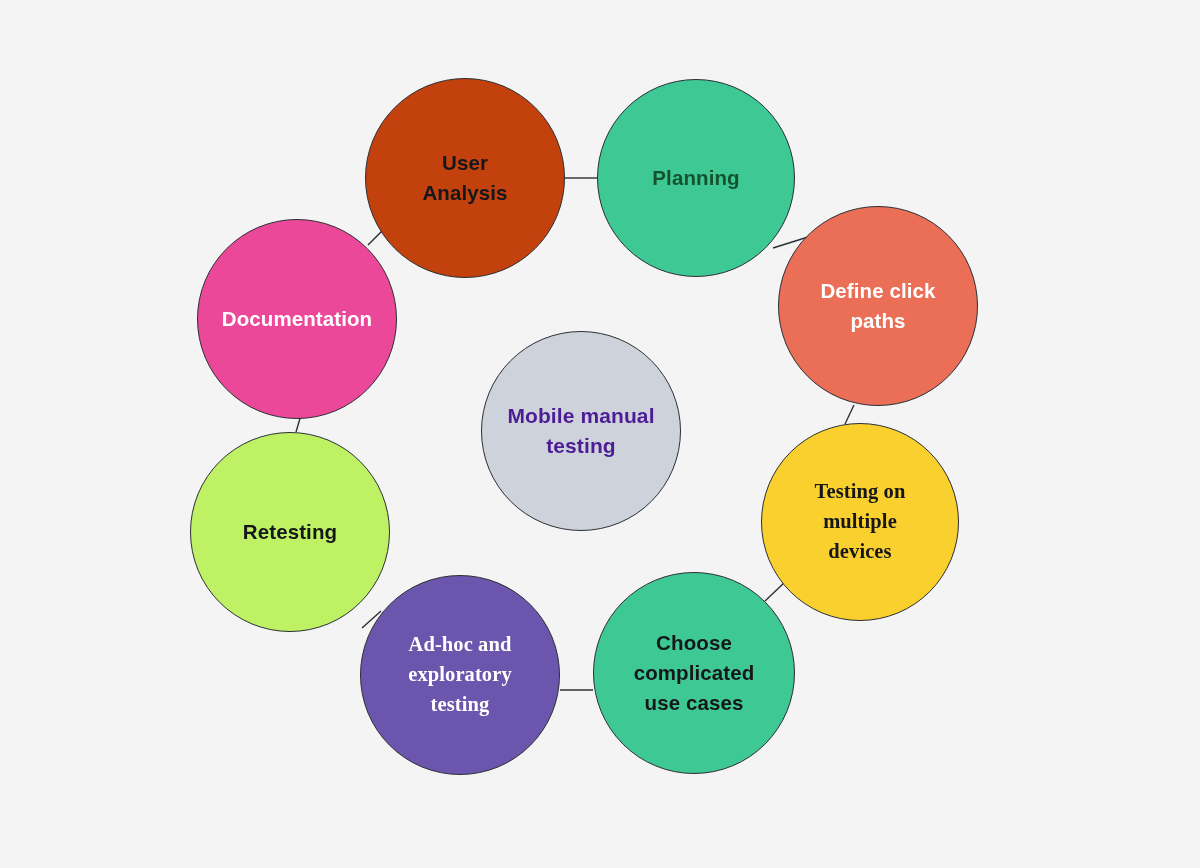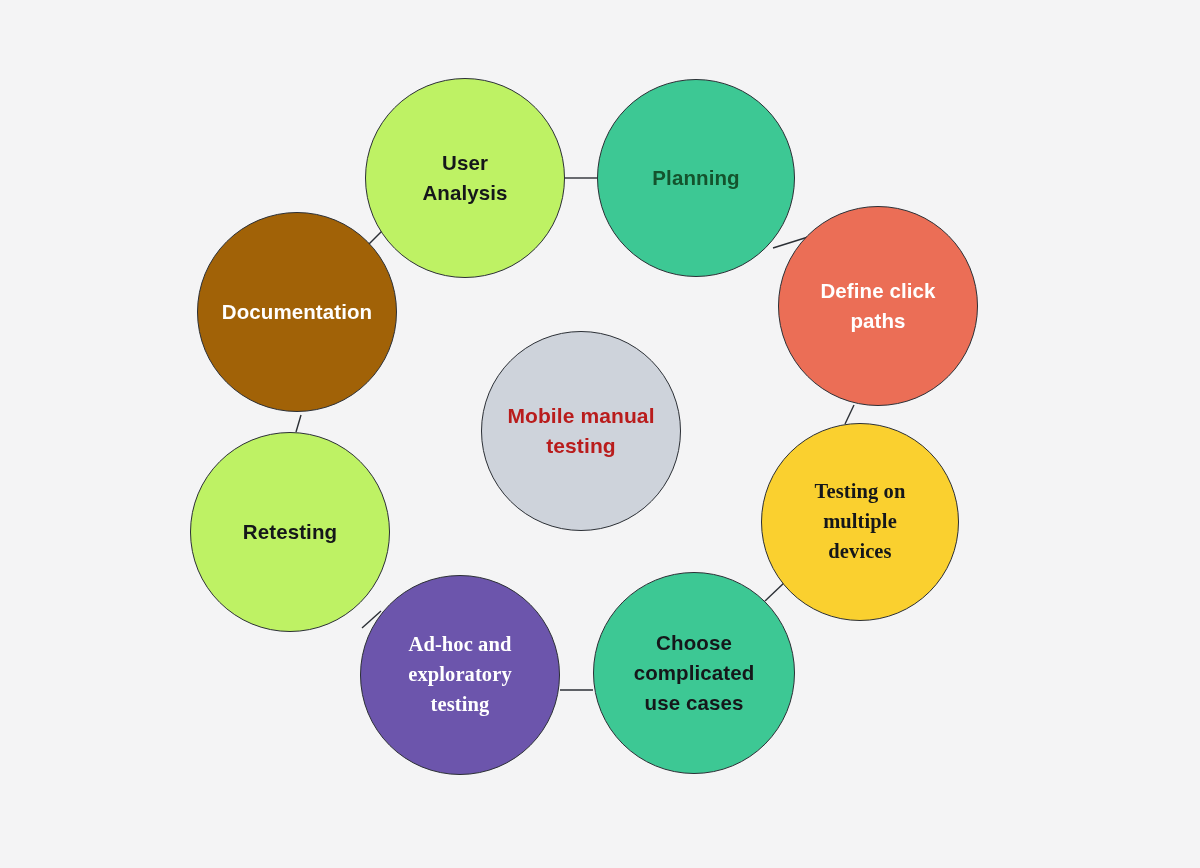--- a/index.html
+++ b/index.html
@@ -62,24 +62,24 @@
       <line x1="565" y1="178" x2="597" y2="178" stroke="#2b2f35" stroke-width="1.4"></line>
       <line x1="773" y1="248" x2="808" y2="237" stroke="#2b2f35" stroke-width="1.4"></line>
       <line x1="854" y1="405" x2="845" y2="424" stroke="#2b2f35" stroke-width="1.4"></line>
       <line x1="785" y1="582" x2="765" y2="601" stroke="#2b2f35" stroke-width="1.4"></line>
       <line x1="593" y1="690" x2="560" y2="690" stroke="#2b2f35" stroke-width="1.4"></line>
       <line x1="381" y1="611" x2="362" y2="628" stroke="#2b2f35" stroke-width="1.4"></line>
       <line x1="296" y1="432" x2="301" y2="415" stroke="#2b2f35" stroke-width="1.4"></line>
     </svg>
   <div id="node-layer">
       <div class="node node-center" style="left: 481px; top: 331px; width: 200px; height: 200px; background: rgb(206, 211, 219); border-color: rgb(43, 47, 53);">
-        <span class="node-label" style="color: #b91c1c;">Mobile manual
+        <span class="node-label" style="color: #4c1d95;">Mobile manual
 testing</span>
       </div>
-      <div class="node node-spoke" style="left: 365px; top: 78px; width: 200px; height: 200px; background: #bef264; border-color: rgb(43, 47, 53);">
+      <div class="node node-spoke" style="left: 365px; top: 78px; width: 200px; height: 200px; background: #c2410c; border-color: rgb(43, 47, 53);">
         <span class="node-label" style="color: rgb(21, 23, 26);">User
 Analysis</span>
       </div>
       <div class="node node-spoke" style="left: 597px; top: 79px; width: 198px; height: 198px; background: rgb(61, 200, 148); border-color: rgb(43, 47, 53);">
         <span class="node-label" style="color: #14532d;">Planning</span>
       </div>
       <div class="node node-spoke" style="left: 778px; top: 206px; width: 200px; height: 200px; background: rgb(235, 110, 86); border-color: rgb(43, 47, 53);">
         <span class="node-label" style="color: rgb(255, 255, 255);">Define click
 paths</span>
       </div>
@@ -94,17 +94,17 @@
 use cases</span>
       </div>
       <div class="node node-spoke" style="left: 360px; top: 575px; width: 200px; height: 200px; background: rgb(108, 85, 172); border-color: rgb(43, 47, 53); font-family: Liberation Serif, serif;">
         <span class="node-label" style="color: rgb(255, 255, 255);">Ad-hoc and
 exploratory
 testing</span>
       </div>
       <div class="node node-spoke" style="left: 190px; top: 432px; width: 200px; height: 200px; background: #bef264; border-color: rgb(43, 47, 53);">
         <span class="node-label" style="color: rgb(21, 23, 26);">Retesting</span>
       </div>
-      <div class="node node-spoke" style="left: 197px; top: 212px; width: 200px; height: 200px; background: #a16207; border-color: rgb(43, 47, 53);">
+      <div class="node node-spoke" style="left: 197px; top: 219px; width: 200px; height: 200px; background: #ec4899; border-color: rgb(43, 47, 53);">
         <span class="node-label" style="color: rgb(255, 255, 255);">Documentation</span>
       </div>
     </div>
 </div>
 
 </body></html>

